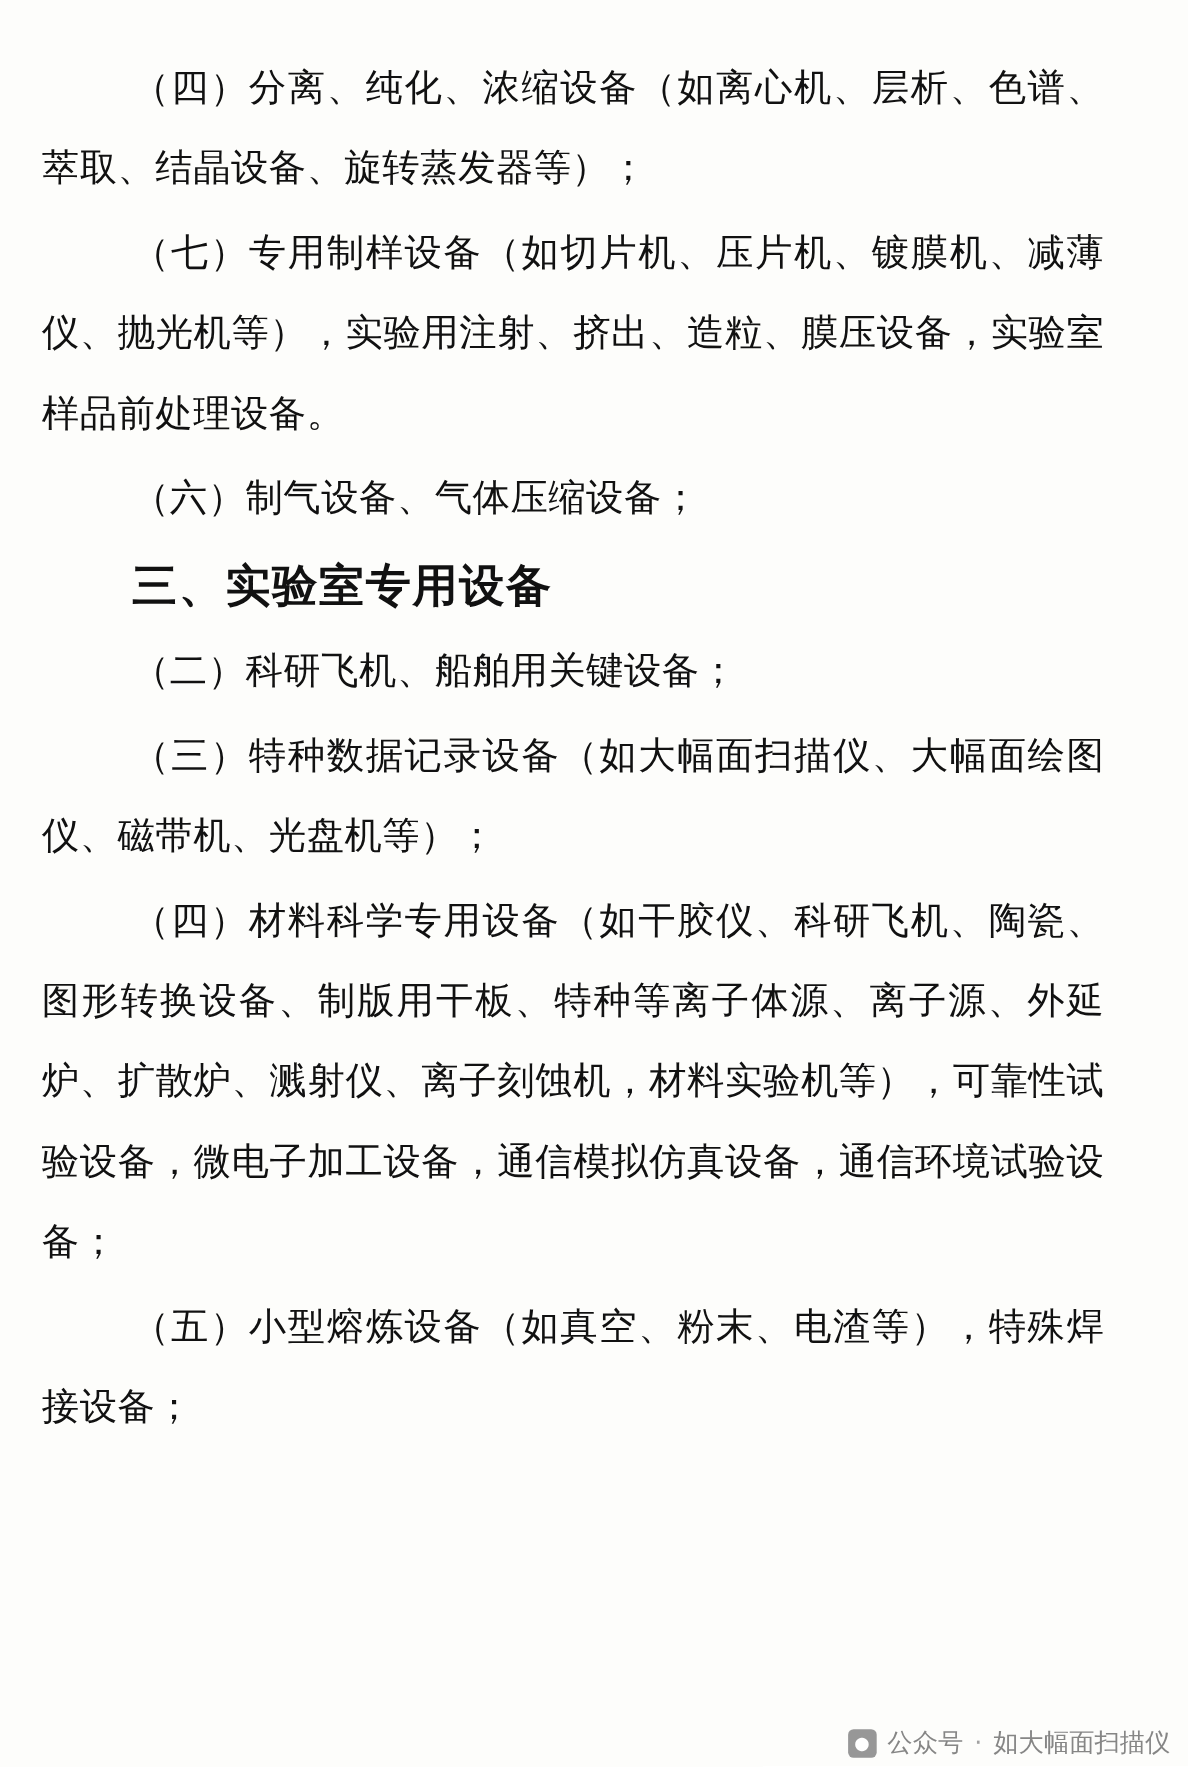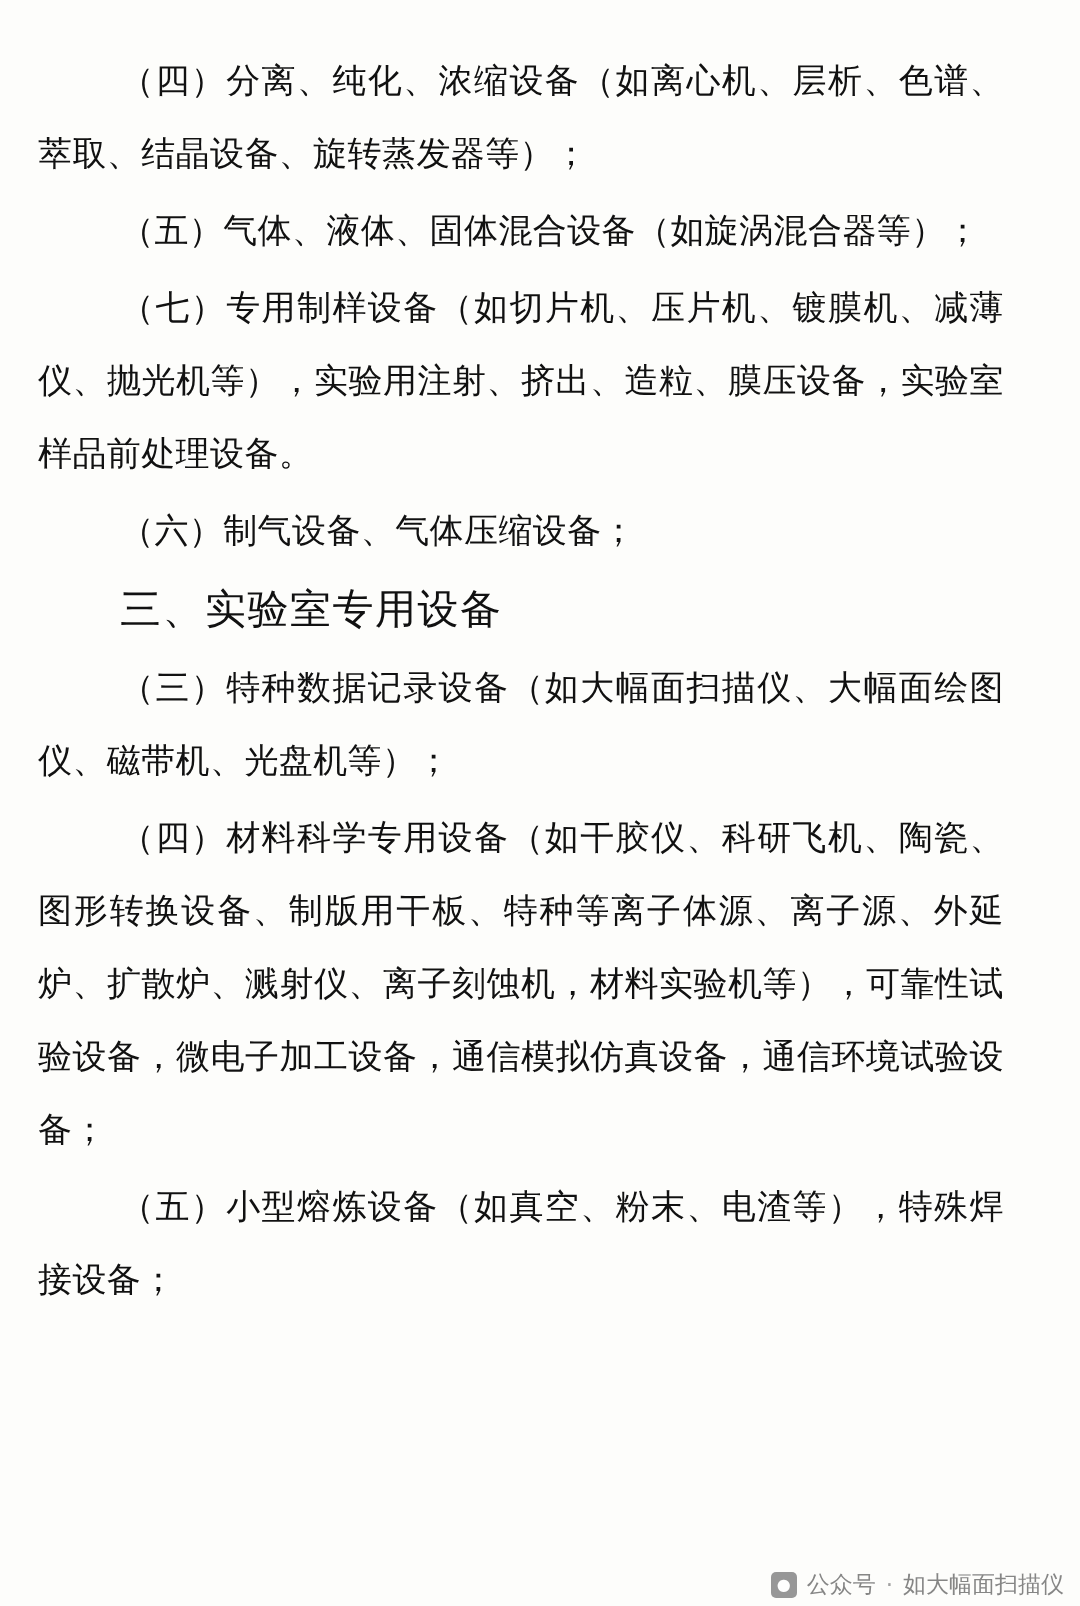--- a/index.html
+++ b/index.html
@@ -30,21 +30,21 @@
     text-align: justify;
     text-justify: inter-ideograph;
     letter-spacing: 0.4px;
     text-indent: 82px;
     font-weight: 500;
   }
   h2.heading {
     margin: 0 0 4px 0;
     font-size: 41px;
     line-height: 76px;
-    font-weight: 400;
+    font-weight: 700;
     text-indent: 82px;
     letter-spacing: 1.5px;
     font-family: "DejaVu Sans", "Liberation Sans", sans-serif;
   }
   .watermark {
     position: absolute;
     right: 16px;
     bottom: 6px;
     display: flex;
     align-items: center;
@@ -71,26 +71,26 @@
   }
 </style>
 </head>
 <body>
 
 <div class="page">
 
   <div class="doc-body">
 
     <p class="para">（四）分离、纯化、浓缩设备（如离心机、层析、色谱、萃取、结晶设备、旋转蒸发器等）；</p>
-    <p class="para">（五）气体、液体、固体混合设备（如旋涡混合器等）；</p>
     <p class="para">（七）专用制样设备（如切片机、压片机、镀膜机、减薄仪、抛光机等），实验用注射、挤出、造粒、膜压设备，实验室样品前处理设备。</p>
     <p class="para">（六）制气设备、气体压缩设备；</p>
 
     <h2 class="heading">三、实验室专用设备</h2>
 
+    <p class="para">（二）科研飞机、船舶用关键设备；</p>
     <p class="para">（三）特种数据记录设备（如大幅面扫描仪、大幅面绘图仪、磁带机、光盘机等）；</p>
     <p class="para">（四）材料科学专用设备（如干胶仪、科研飞机、陶瓷、图形转换设备、制版用干板、特种等离子体源、离子源、外延炉、扩散炉、溅射仪、离子刻蚀机，材料实验机等），可靠性试验设备，微电子加工设备，通信模拟仿真设备，通信环境试验设备；</p>
     <p class="para">（五）小型熔炼设备（如真空、粉末、电渣等），特殊焊接设备；</p>
 
   </div>
 
   <div class="watermark">
     <span class="wm-icon">●</span>
     <span>公众号</span>
     <span class="wm-sep">·</span>

